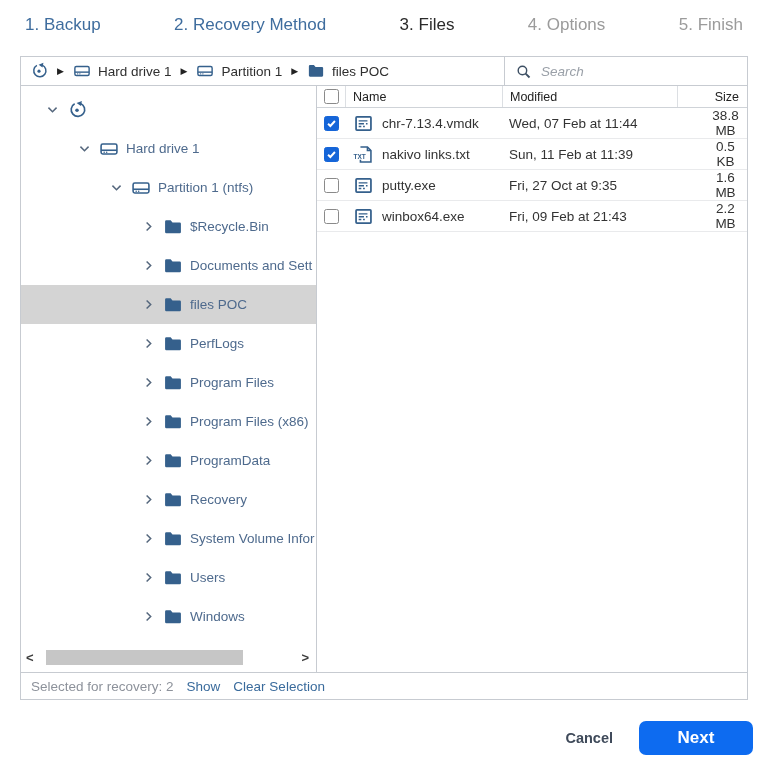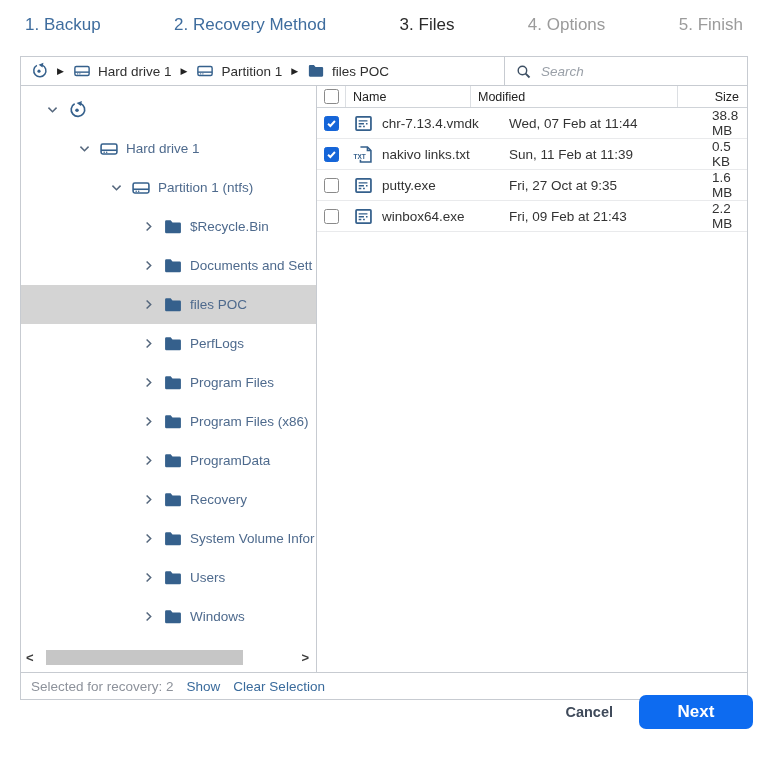--- a/index.html
+++ b/index.html
@@ -43,35 +43,35 @@
   .hs-track { flex:1; height:15px; margin:0 4px; position:relative; }
   .hs-thumb { position:absolute; left:8px; top:0; height:15px; width:76%; background:#c6c6c6; cursor:pointer; }
 
   
   .file-panel { flex:1; font-size:13.5px; color:#333; display:flex; flex-direction:column; }
   .thead { display:flex; align-items:center; height:22px; border-bottom:1px solid #cfd3d8; font-size:12.5px; color:#222; }
   .col-check { width:29px; display:flex; justify-content:center; align-items:center; align-self:stretch; }
   .thead .col-check { border-right:1px solid #dcdfe3; }
   .col-name { flex:1; padding-left:7px; display:flex; align-items:center; gap:8px; overflow:hidden; white-space:nowrap; }
   .col-mod { width:175px; padding-left:7px; align-self:stretch; display:flex; align-items:center; }
-  .thead .col-mod, .thead .col-size { border-left:1px solid #dcdfe3;margin-left:32px; }
+  .thead .col-mod, .thead .col-size { border-left:1px solid #dcdfe3; }
   .col-size { width:70px; padding-right:8px; align-self:stretch; display:flex; align-items:center; justify-content:flex-end;padding-left:35px; }
-  .frow { display:flex; align-items:center; height:31px; border-bottom:1px solid #e9eaec; }
+  .frow { display:flex; align-items:center; height:31px; border-bottom:1px solid #e9eaec;text-align:center; }
   .cb { width:15px; height:15px; border:1.5px solid #8a8a8a; border-radius:2.5px; background:#fff; display:inline-flex; align-items:center; justify-content:center; cursor:pointer; }
   .cb.on { background:#1565d8; border-color:#1565d8; }
   .cb svg { width:11px; height:11px; display:block; }
   .ficn svg { width:21px; height:21px; display:block; }
 
   
   .statusbar { height:27px; border-top:1px solid #c7cbd1; display:flex; align-items:center; padding:0 10px; font-size:13.5px; }
   .status-text { color:#8d929b; }
   .status-link { color:#3a6b9c; cursor:pointer; margin-left:13px; }
 
   
-  .footer { position:absolute; top:695px; right:15px; display:flex; align-items:center; gap:26px; }
+  .footer { position:absolute; top:721px; right:15px; display:flex; align-items:center; gap:26px; }
   .btn-cancel { background:none; border:none; color:#3f4a5a; font-weight:700; font-size:14.5px; font-family:"Liberation Sans", sans-serif; cursor:pointer; }
   .btn-next { width:114px; height:34px; background:#0d6bf0; border:none; border-radius:7px; color:#fff; font-weight:700; font-size:17px; font-family:"Liberation Sans", sans-serif; cursor:pointer; }
 </style>
 </head>
 <body>
 
 <div class="page">
 
   <div class="steps">
       <div class="step done">1. Backup</div>

